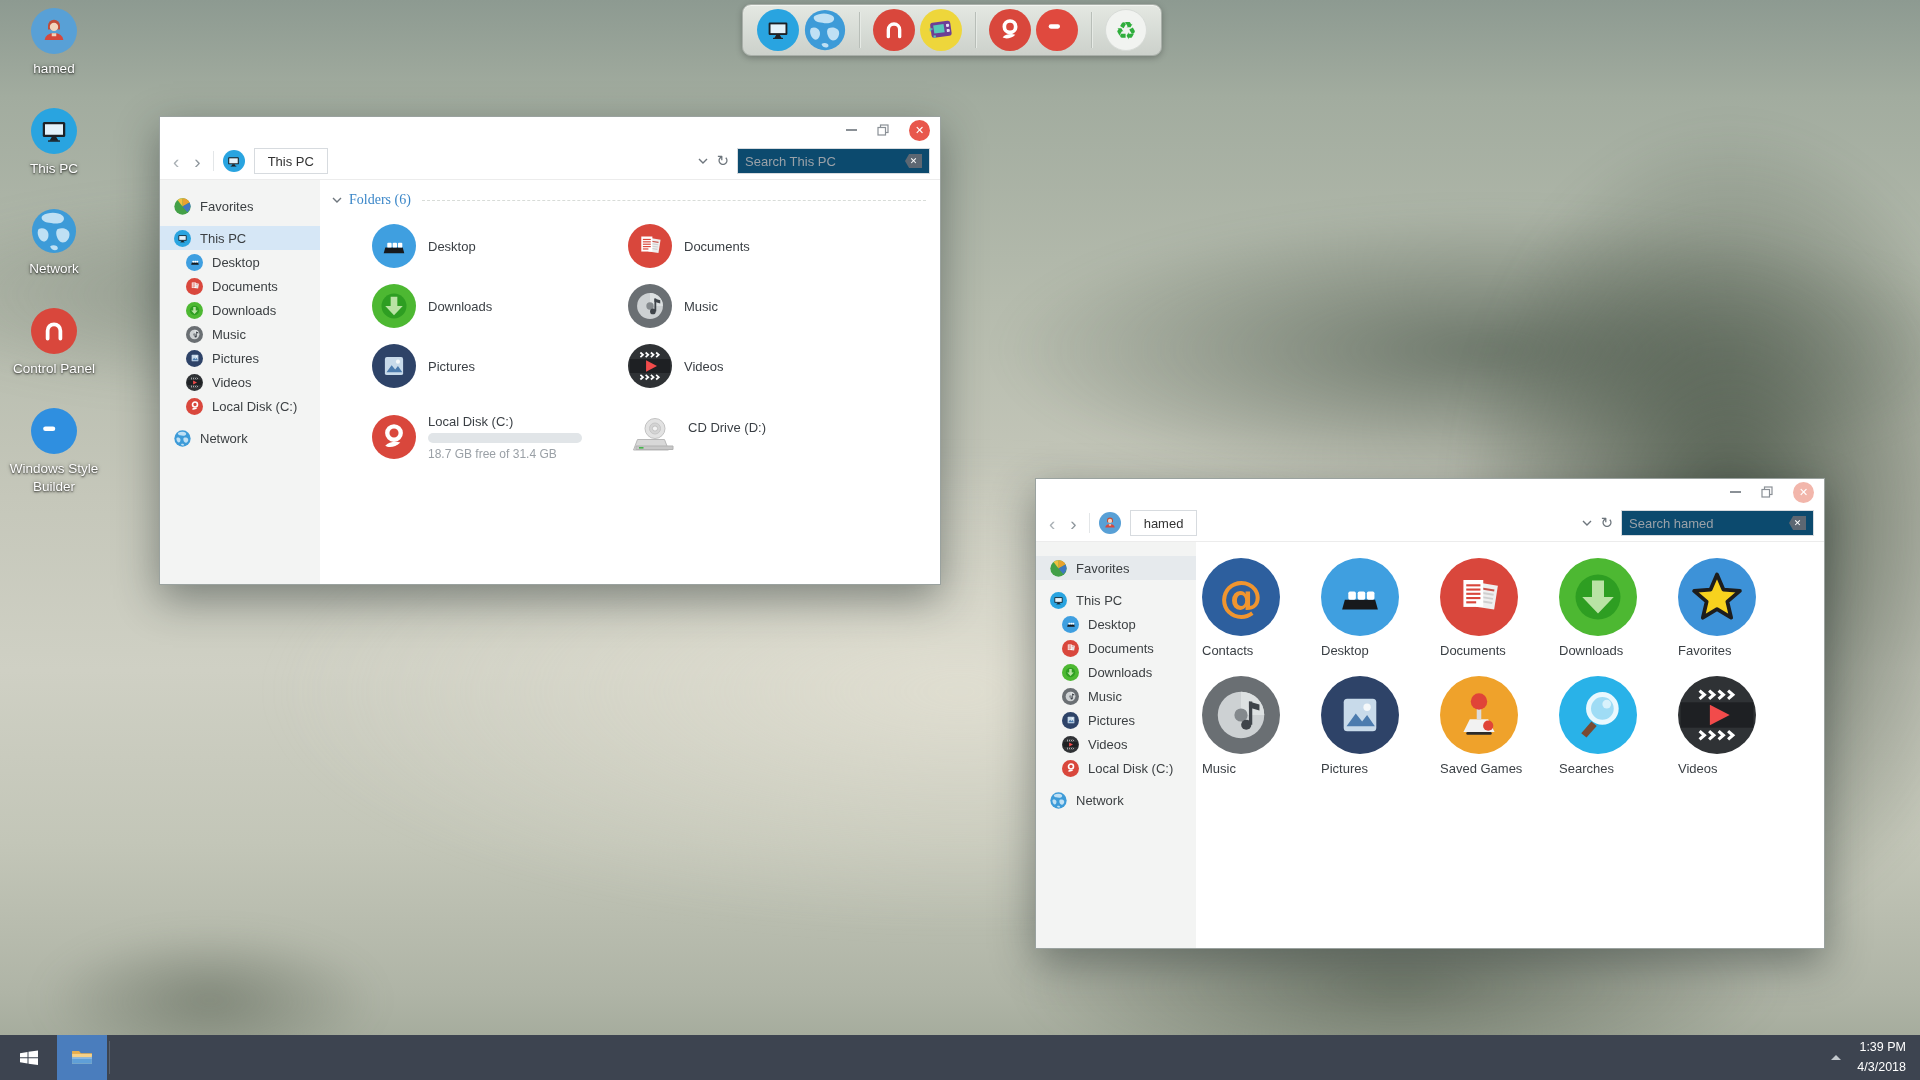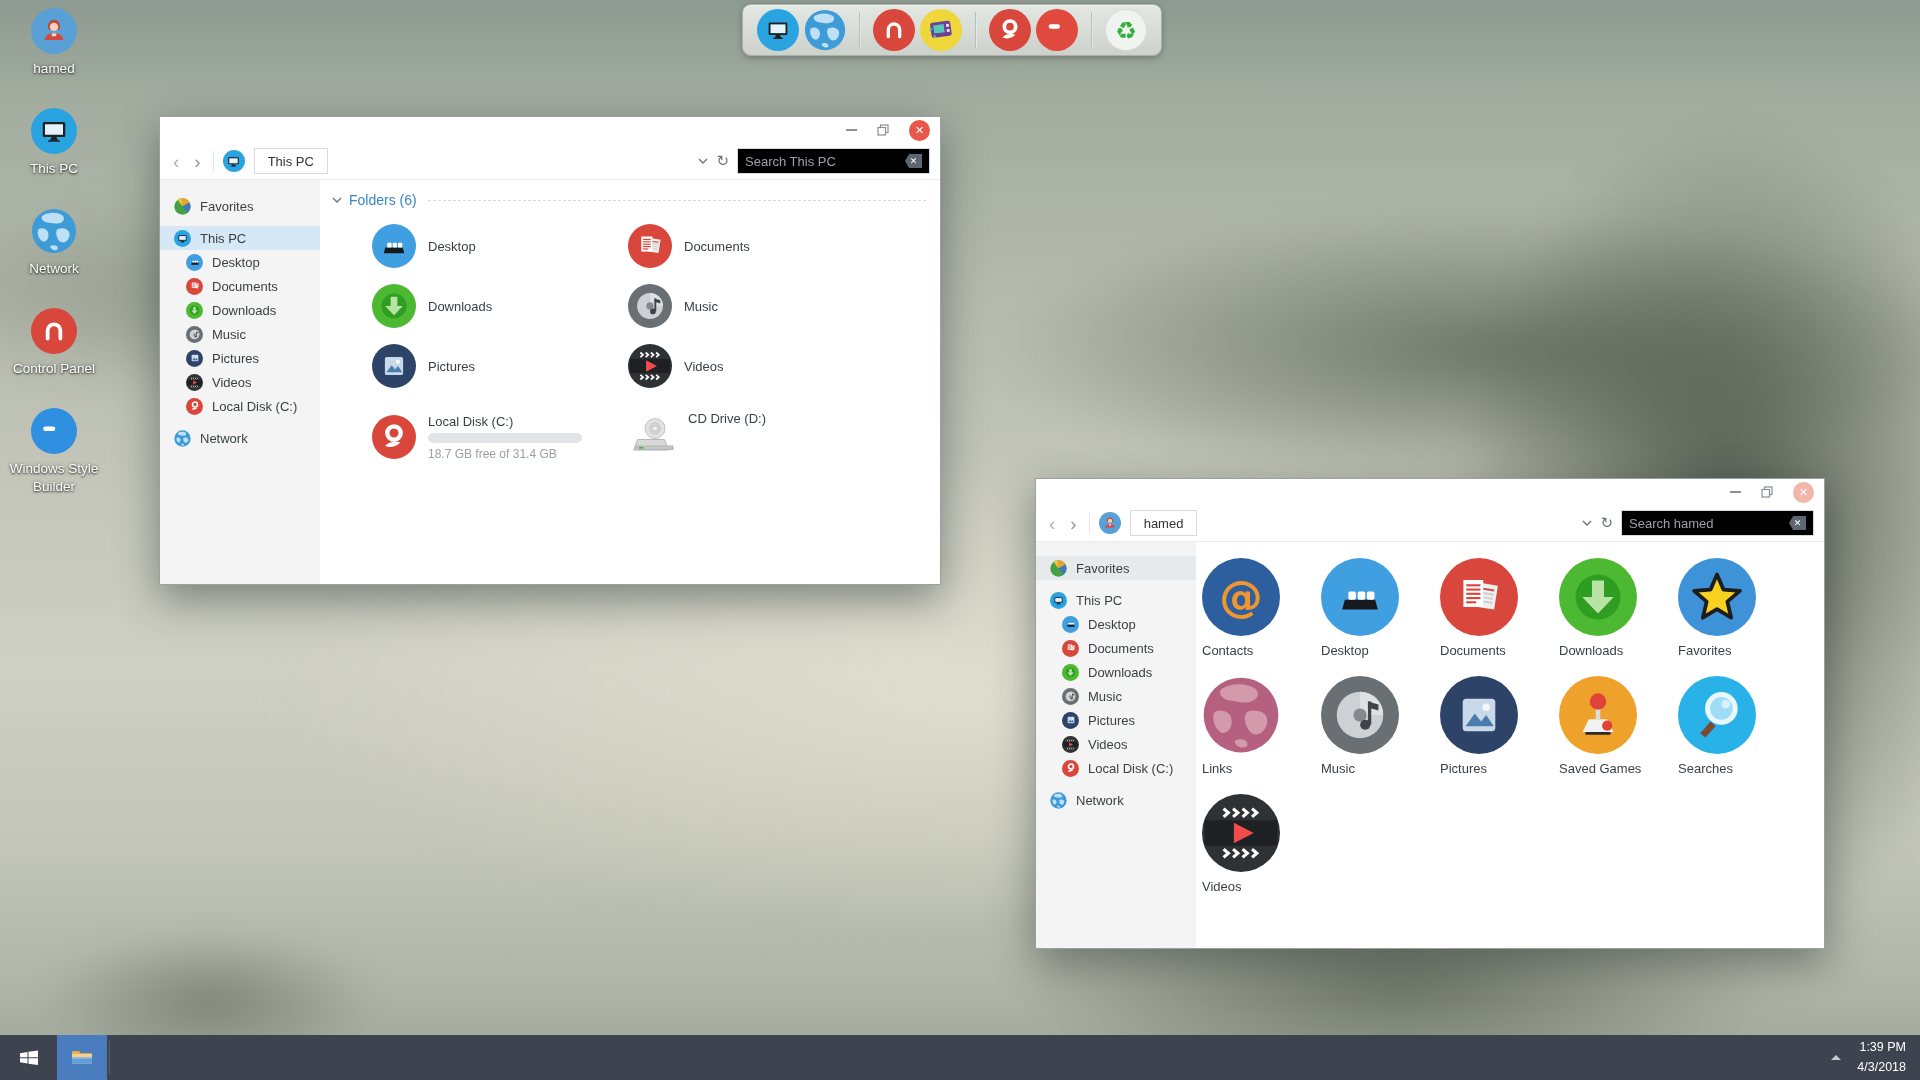--- a/index.html
+++ b/index.html
@@ -55,40 +55,40 @@
     padding:0 10px; gap:9px; background:#fff; }
   .navchev { color:#a9b0b5; font-size:19px; line-height:1; padding:0 3px; }
   .navchev.fwd { color:#8f979d; }
   .tb-sep { width:1px; height:20px; background:#e3e6e8; }
   .addr-ico { width:22px; height:22px; }
   .addr-box { height:26px; border:1px solid #d7dbdf; padding:0 13px; display:flex;
     align-items:center; font-size:13px; color:#333; background:#fff; }
   .tb-right { margin-left:auto; display:flex; align-items:center; gap:8px; }
   .chev-down, .refresh { color:#6e767d; font-size:13px; }
   .refresh { font-size:15px; }
-  .searchbox { width:193px; height:26px; border:1px solid #d7dbdf; background:#000000;
+  .searchbox { width:193px; height:26px; border:1px solid #d7dbdf; background:#0c4a6e;
     display:flex; align-items:center; padding:0 7px; }
   .ph { font-size:13px; color:#9aa1a8; flex:1; }
   .clear-btn { width:17px; height:14px; background:#5d6772; color:#fff; font-size:9px;
     display:flex; align-items:center; justify-content:center;
     clip-path:polygon(24% 0,100% 0,100% 100%,24% 100%,0 50%); }
   .wbody { flex:1; display:flex; min-height:0; border-top:1px solid #ececec; }
   
   .sidebar { width:160px; flex:none; background:#f3f4f3; padding-top:14px;
     font-size:13px; color:#3c4043; }
   .srow { height:24px; display:flex; align-items:center; gap:9px; padding-left:14px; }
   .srow.child { padding-left:26px; }
   .srow.grp { margin-top:8px; }
   .srow.sel-blue { background:#d6e7f6; }
   .srow.sel-gray { background:#e6eaed; }
   .sicon { width:17px; height:17px; }
   
   .main1 { flex:1; background:#fff; padding:10px 14px 0 12px; overflow:hidden; }
   .sechead { display:flex; align-items:center; gap:7px; height:20px;
-    color:#3a86c8; font-size:14px; }
+    color:#3a86c8; font-size:14px;font-family:Liberation Serif, serif; }
   .dashline { flex:1; border-top:1px dashed #d8dcd8; margin-left:4px; }
   .fgrid { display:grid; grid-template-columns:256px 256px; margin-top:6px; }
   .ftile { height:60px; display:flex; align-items:center; gap:12px; padding-left:40px; }
   .c44 { width:44px; height:44px; }
   .flabel { font-size:13px; color:#3a3f44; }
   .devrow { display:grid; grid-template-columns:256px 256px; margin-top:8px; }
   .devtile { display:flex; align-items:center; gap:12px; padding-left:40px; height:66px; }
   .drive-meta { display:flex; flex-direction:column; }
   .bar { width:154px; height:10px; background:#e1e5e8; border-radius:5px; margin:4px 0; }
   .bar-fill { height:100%; width:40%; background:#42a4e8; border-radius:5px; }
@@ -545,21 +545,21 @@
             <span class="flabel">Local Disk (C:)</span>
             <span class="bar">
               <span class="bar-fill"></span></span>
             <span class="usage">18.7 GB free of 31.4 GB</span>
           </span>
         </div>
         <div class="devtile">
           <svg width="48" height="48">
               <use href="#sy-cddrive"></use>
             </svg>
-          <span class="flabel" style="align-self:flex-start;margin-top:7px">CD Drive (D:)</span>
+          <span class="flabel" style="align-self:flex-start;margin-top:16px">CD Drive (D:)</span>
         </div>
       </div>
     </div>
   </div>
 </div>
 
 <div class="window inactive" id="win2">
   <div class="titlebar">
     <span class="cap-min"></span>
     <span class="cap-restore">
@@ -704,28 +704,20 @@
         </div>
       <div class="tile2">
         <span class="ci c78" style="background:#3d92d8">
           <svg width="70" height="70">
               <use href="#sy-star"></use>
             </svg>
           </span>
         <span class="tlabel">Favorites</span>
         </div>
       <div class="tile2">
-        <span class="ci c78">
-          <svg width="78" height="78">
-              <use href="#sy-globe-pink"></use>
-            </svg>
-          </span>
-        <span class="tlabel">Links</span>
-        </div>
-      <div class="tile2">
         <span class="ci c78" style="background:#6a6f73">
           <svg width="72" height="72">
               <use href="#sy-music"></use>
             </svg>
           </span>
         <span class="tlabel">Music</span>
         </div>
       <div class="tile2">
         <span class="ci c78" style="background:#2e4368">
           <svg width="68" height="68">

